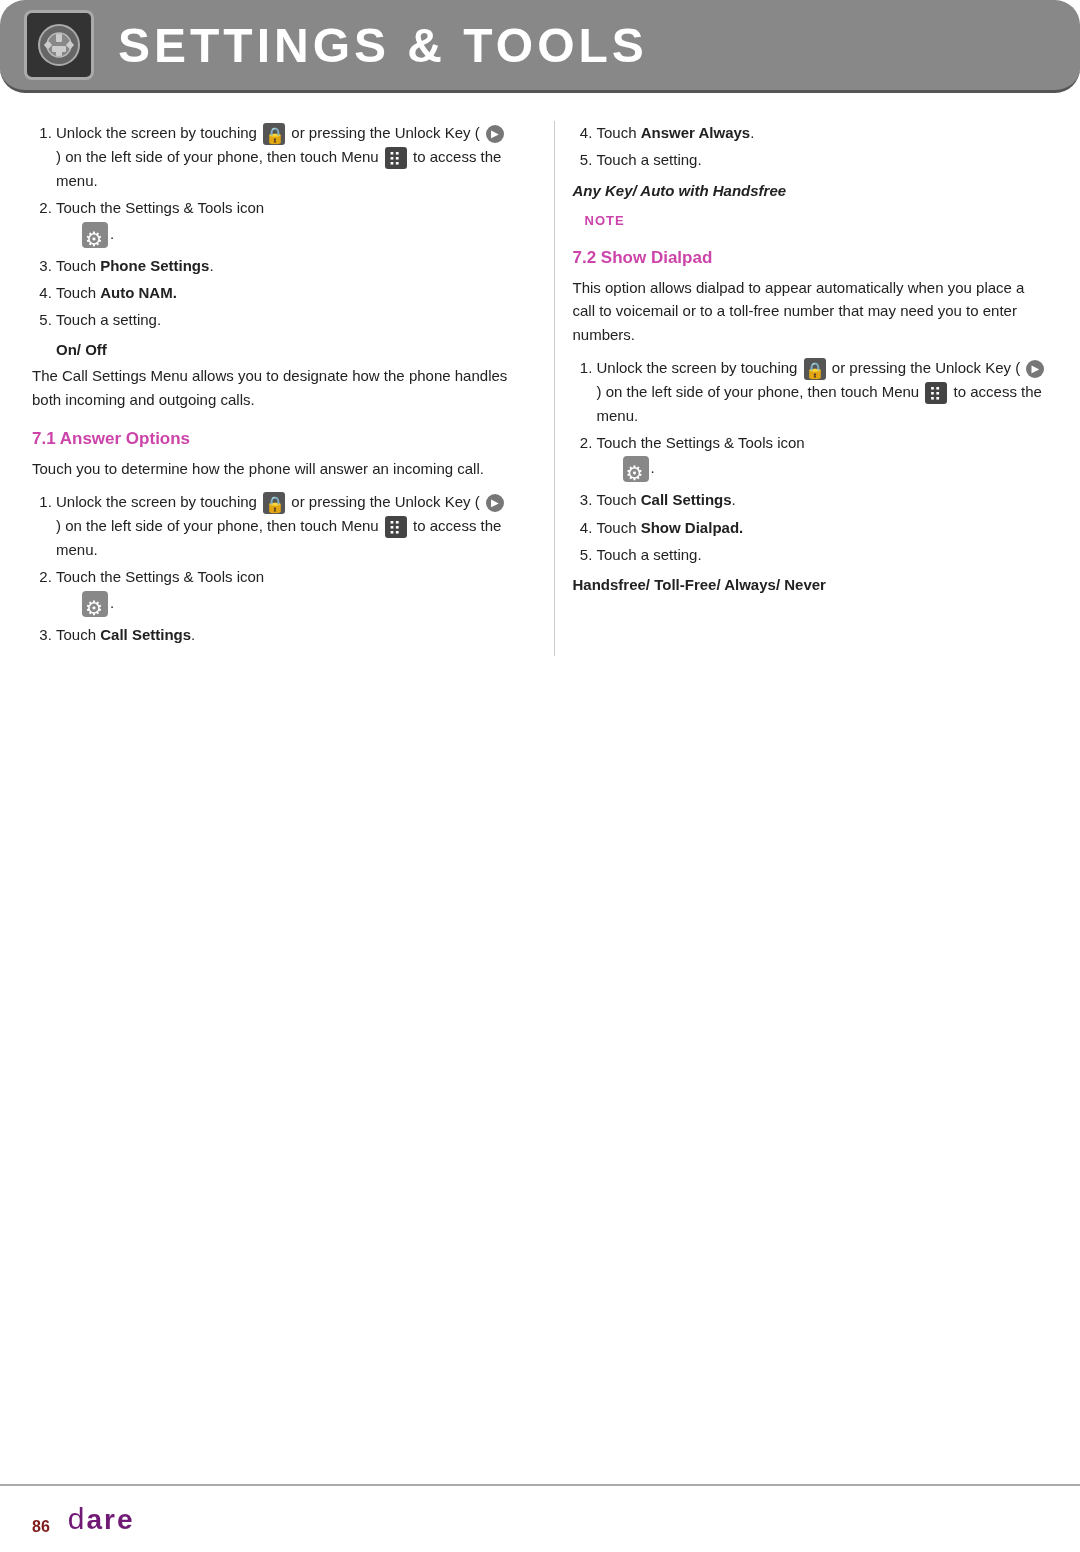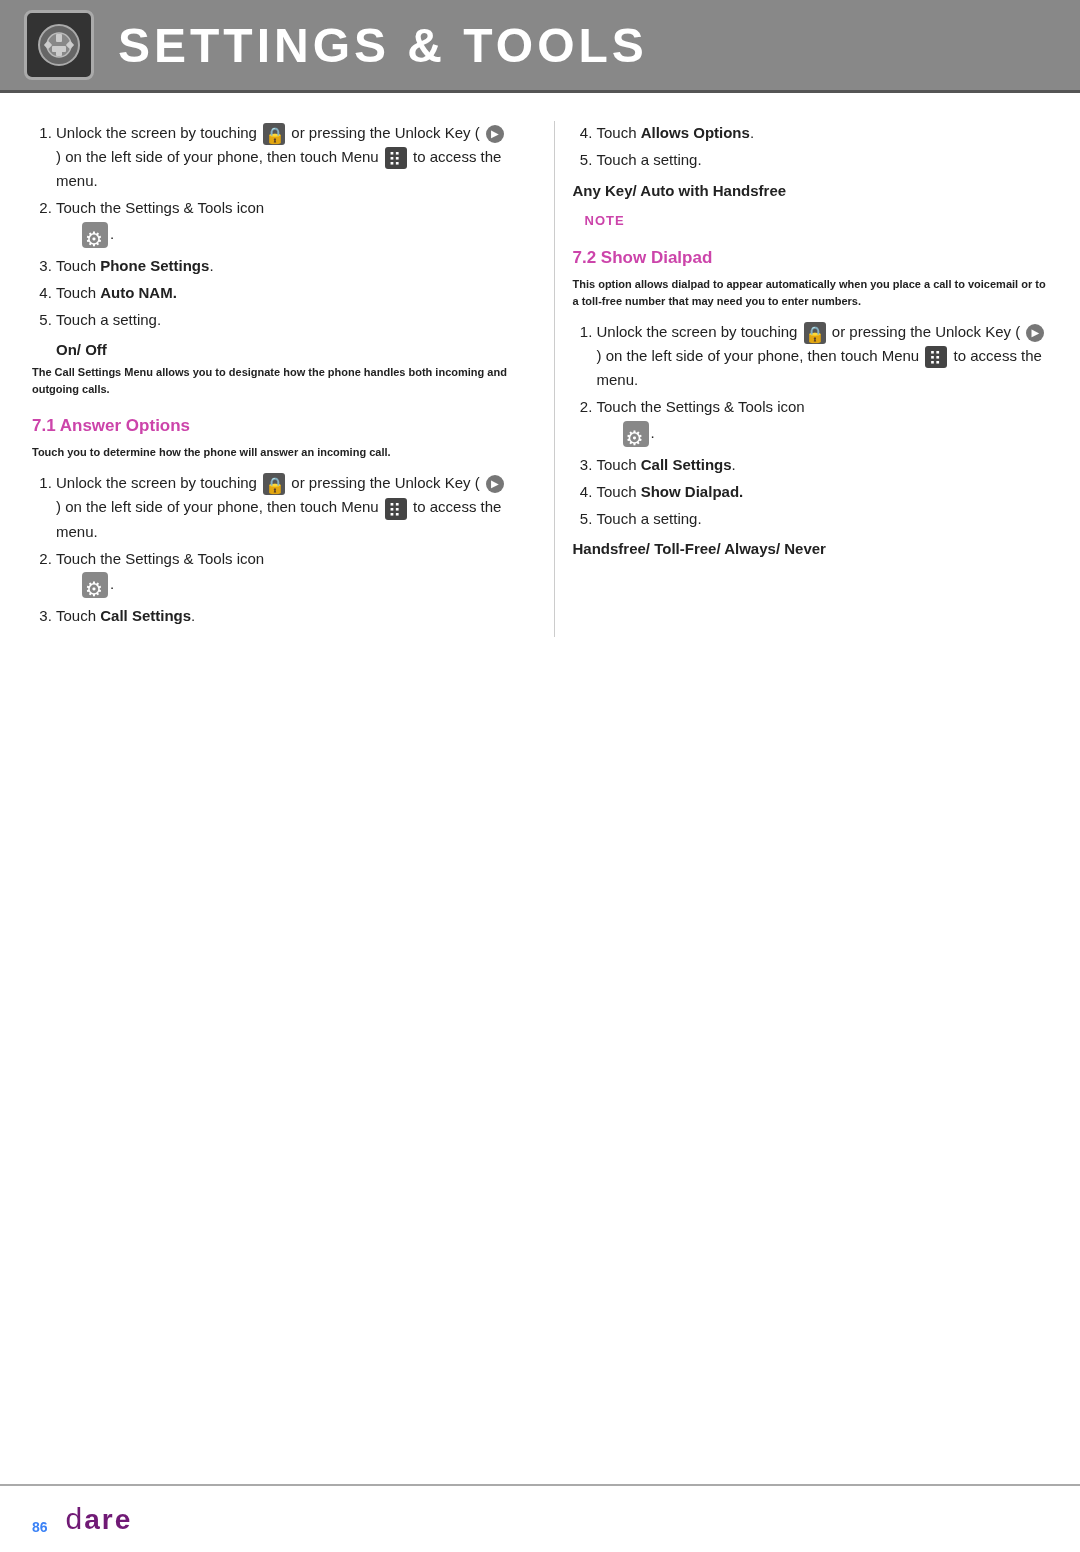--- a/index.html
+++ b/index.html
@@ -13,20 +13,21 @@
       position: relative;
     }
 
     
     .header {
       background: #888;
       display: flex;
       align-items: center;
       padding: 10px 24px;
       border-bottom: 3px solid #555;
+      border-radius: 25px;
     }
     .header-icon {
       width: 70px;
       height: 70px;
       background: #333;
       border: 3px solid #aaa;
       border-radius: 8px;
       display: flex;
       align-items: center;
       justify-content: center;
@@ -72,25 +73,24 @@
     .subsection-heading {
       font-size: 17px;
       font-weight: 900;
       color: #cc44aa;
       margin-bottom: 8px;
       margin-top: 18px;
     }
 
     
     .para {
-      font-size: 11px;
+      font-size: 15px;
       line-height: 1.55;
       margin-bottom: 10px;
       color: #222;
-      font-weight: bold;
     }
 
     
     ol.steps {
       padding-left: 24px;
       margin-bottom: 10px;
     }
     ol.steps li {
       font-size: 15px;
       line-height: 1.55;
@@ -202,22 +202,22 @@
       left: 0;
       right: 0;
       border-top: 2px solid #aaa;
       padding: 16px 32px;
       display: flex;
       align-items: center;
       gap: 18px;
       background: #fff;
     }
     .footer-page {
-      font-size: 14px;
-      color: #3b82f6;
+      font-size: 16px;
+      color: #7f1d1d;
       font-weight: bold;
       margin-top: 16px;
     }
     .footer-logo {
       font-size: 28px;
       font-weight: 900;
       color: #701a75;
       letter-spacing: 2px;
       font-family: 'Arial', sans-serif;
       text-transform: lowercase;
@@ -311,28 +311,28 @@
         <span>Touch </span><strong>Call Settings</strong>.
       </li>
     </ol>
 
   </div>
 
   <div class="col-right">
 
     <ol class="steps" start="4">
       <li>
-        <span>Touch </span><strong>Allows Options</strong>.
+        <span>Touch </span><strong>Answer Always</strong>.
       </li>
       <li>
         <span>Touch a setting.</span>
       </li>
     </ol>
 
-    <span class="bold-label" style="padding-left:0;margin-top:5px;">Any Key/ Auto with Handsfree</span>
+    <span class="bold-label" style="padding-left:0;margin-top:5px;font-style:italic;">Any Key/ Auto with Handsfree</span>
 
     <div class="note-block">
       <span class="note-label">NOTE</span>
     </div>
 
     <div class="subsection-heading">7.2 Show Dialpad</div>
     <p class="para">This option allows dialpad to appear automatically when you place a call to voicemail or to a toll-free number that may need you to enter numbers.</p>
 
     <ol class="steps" start="1">
       <li>

